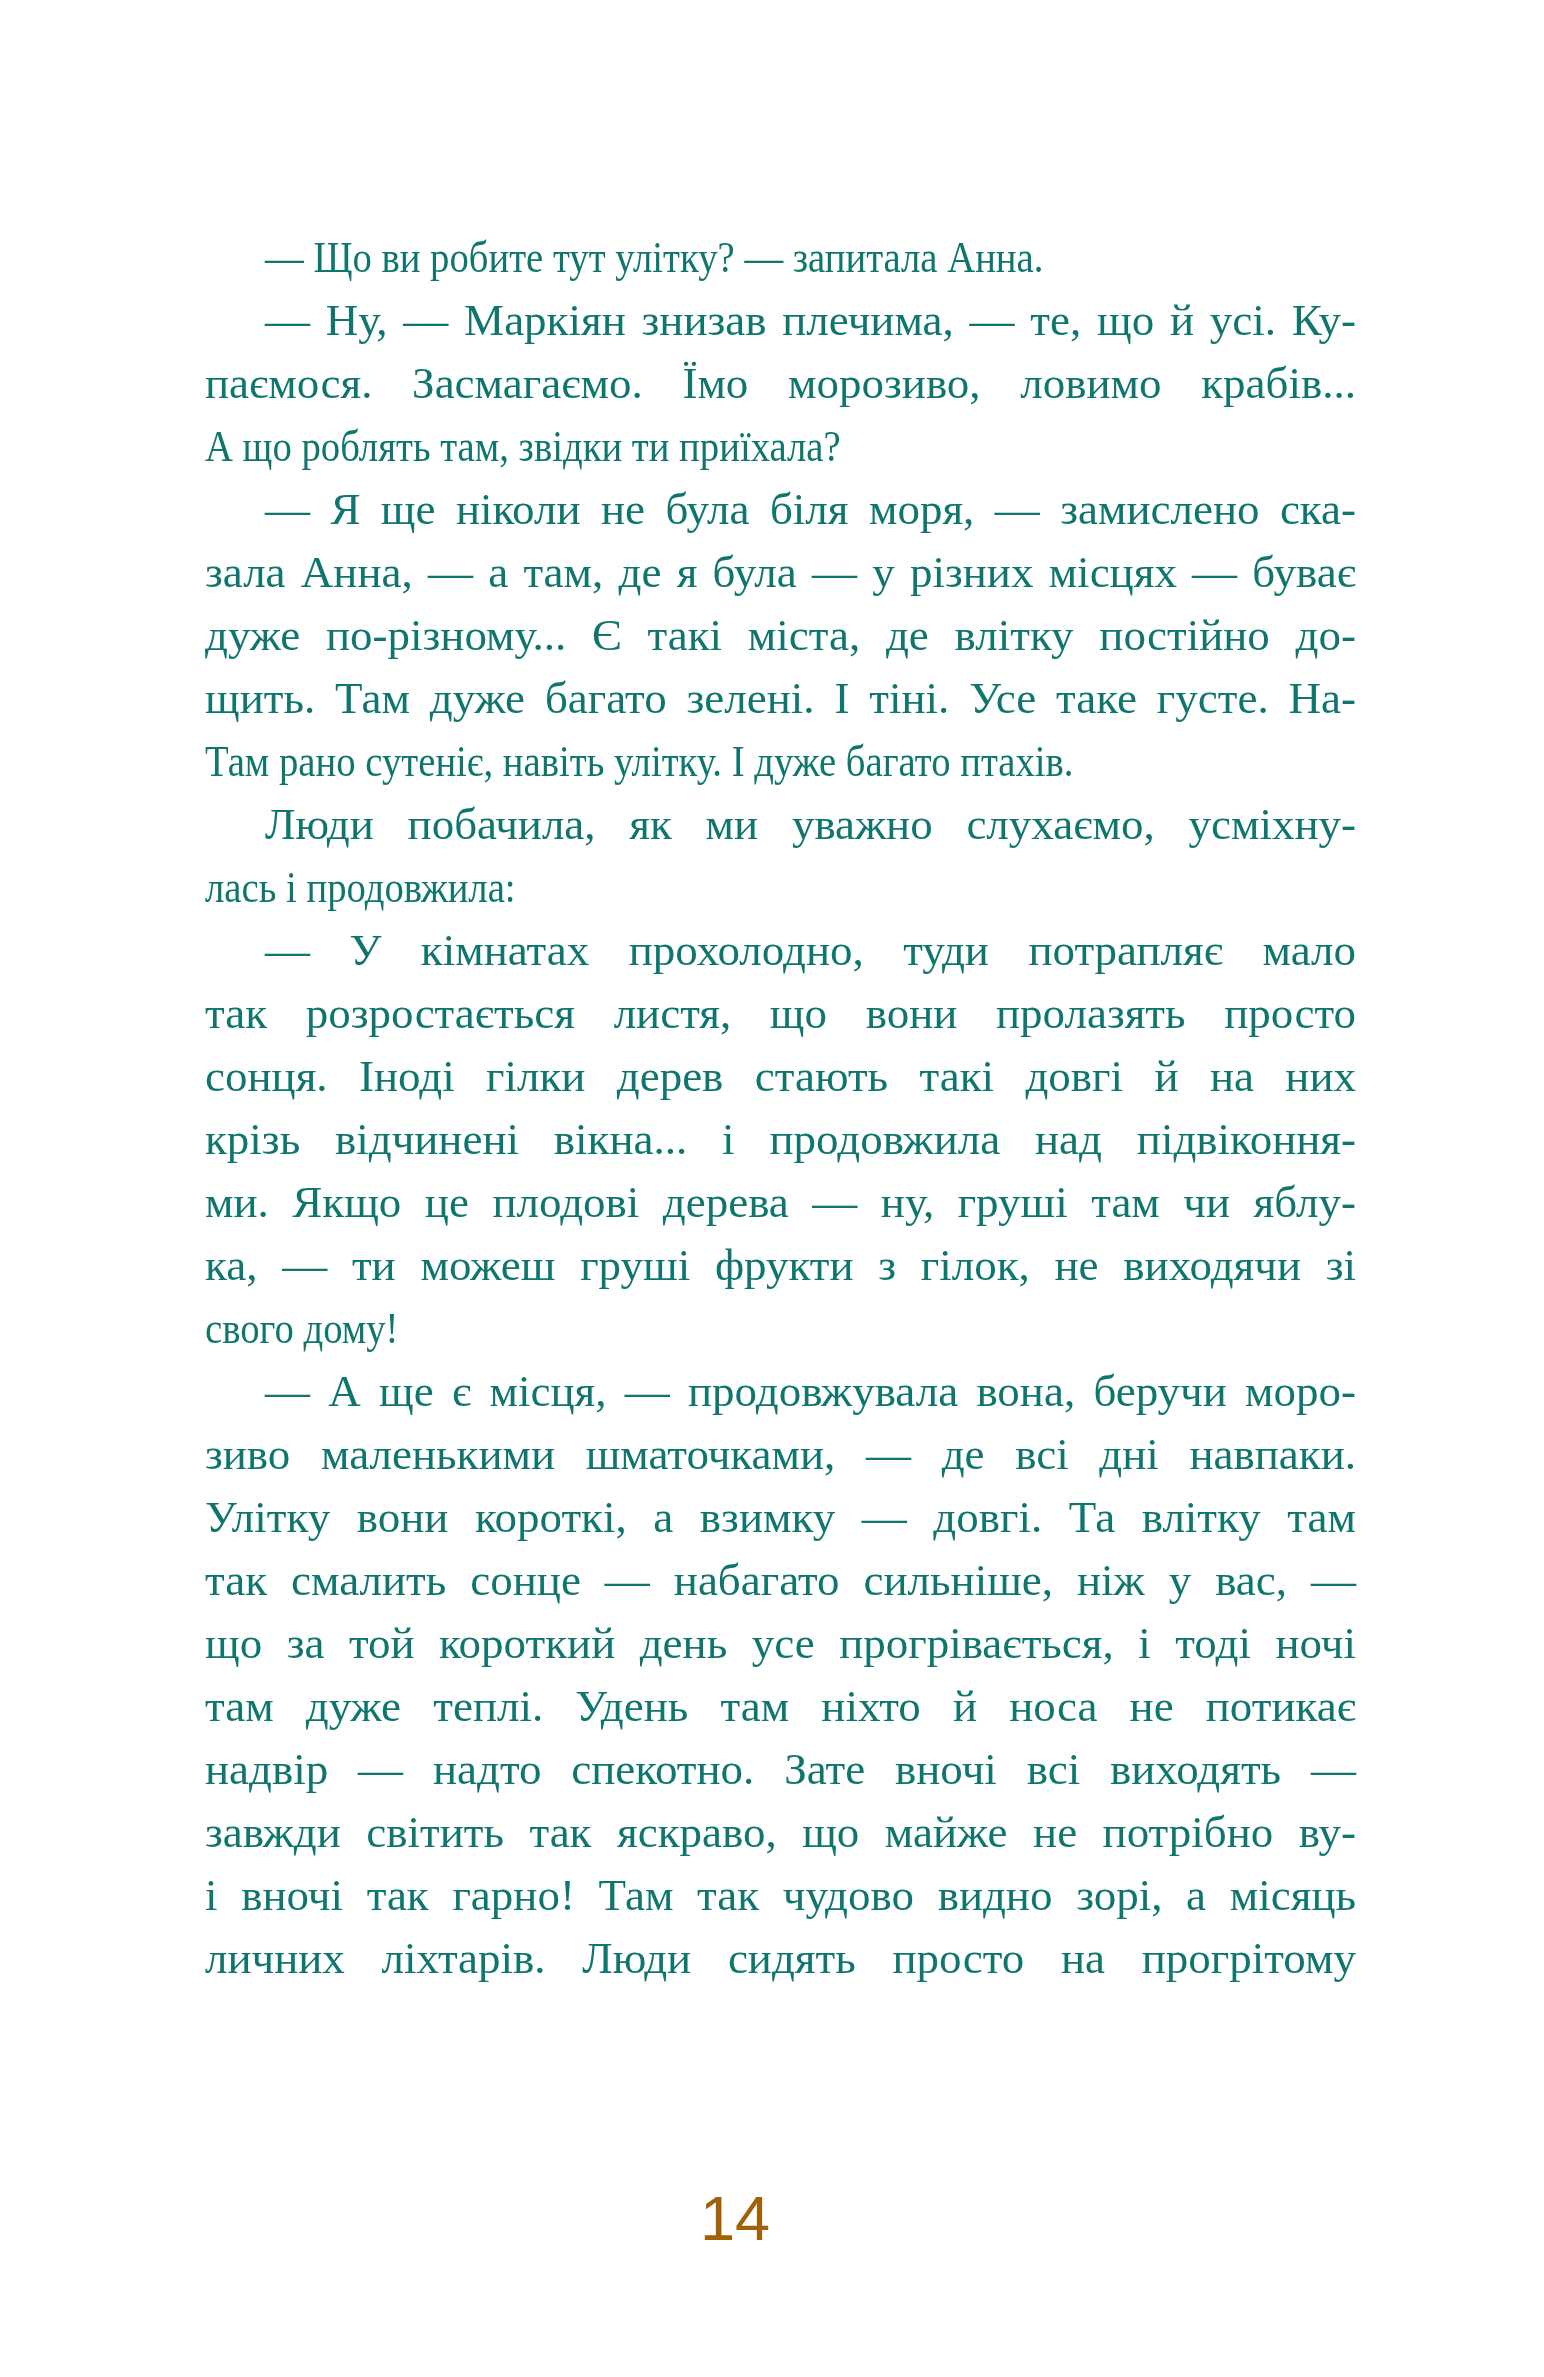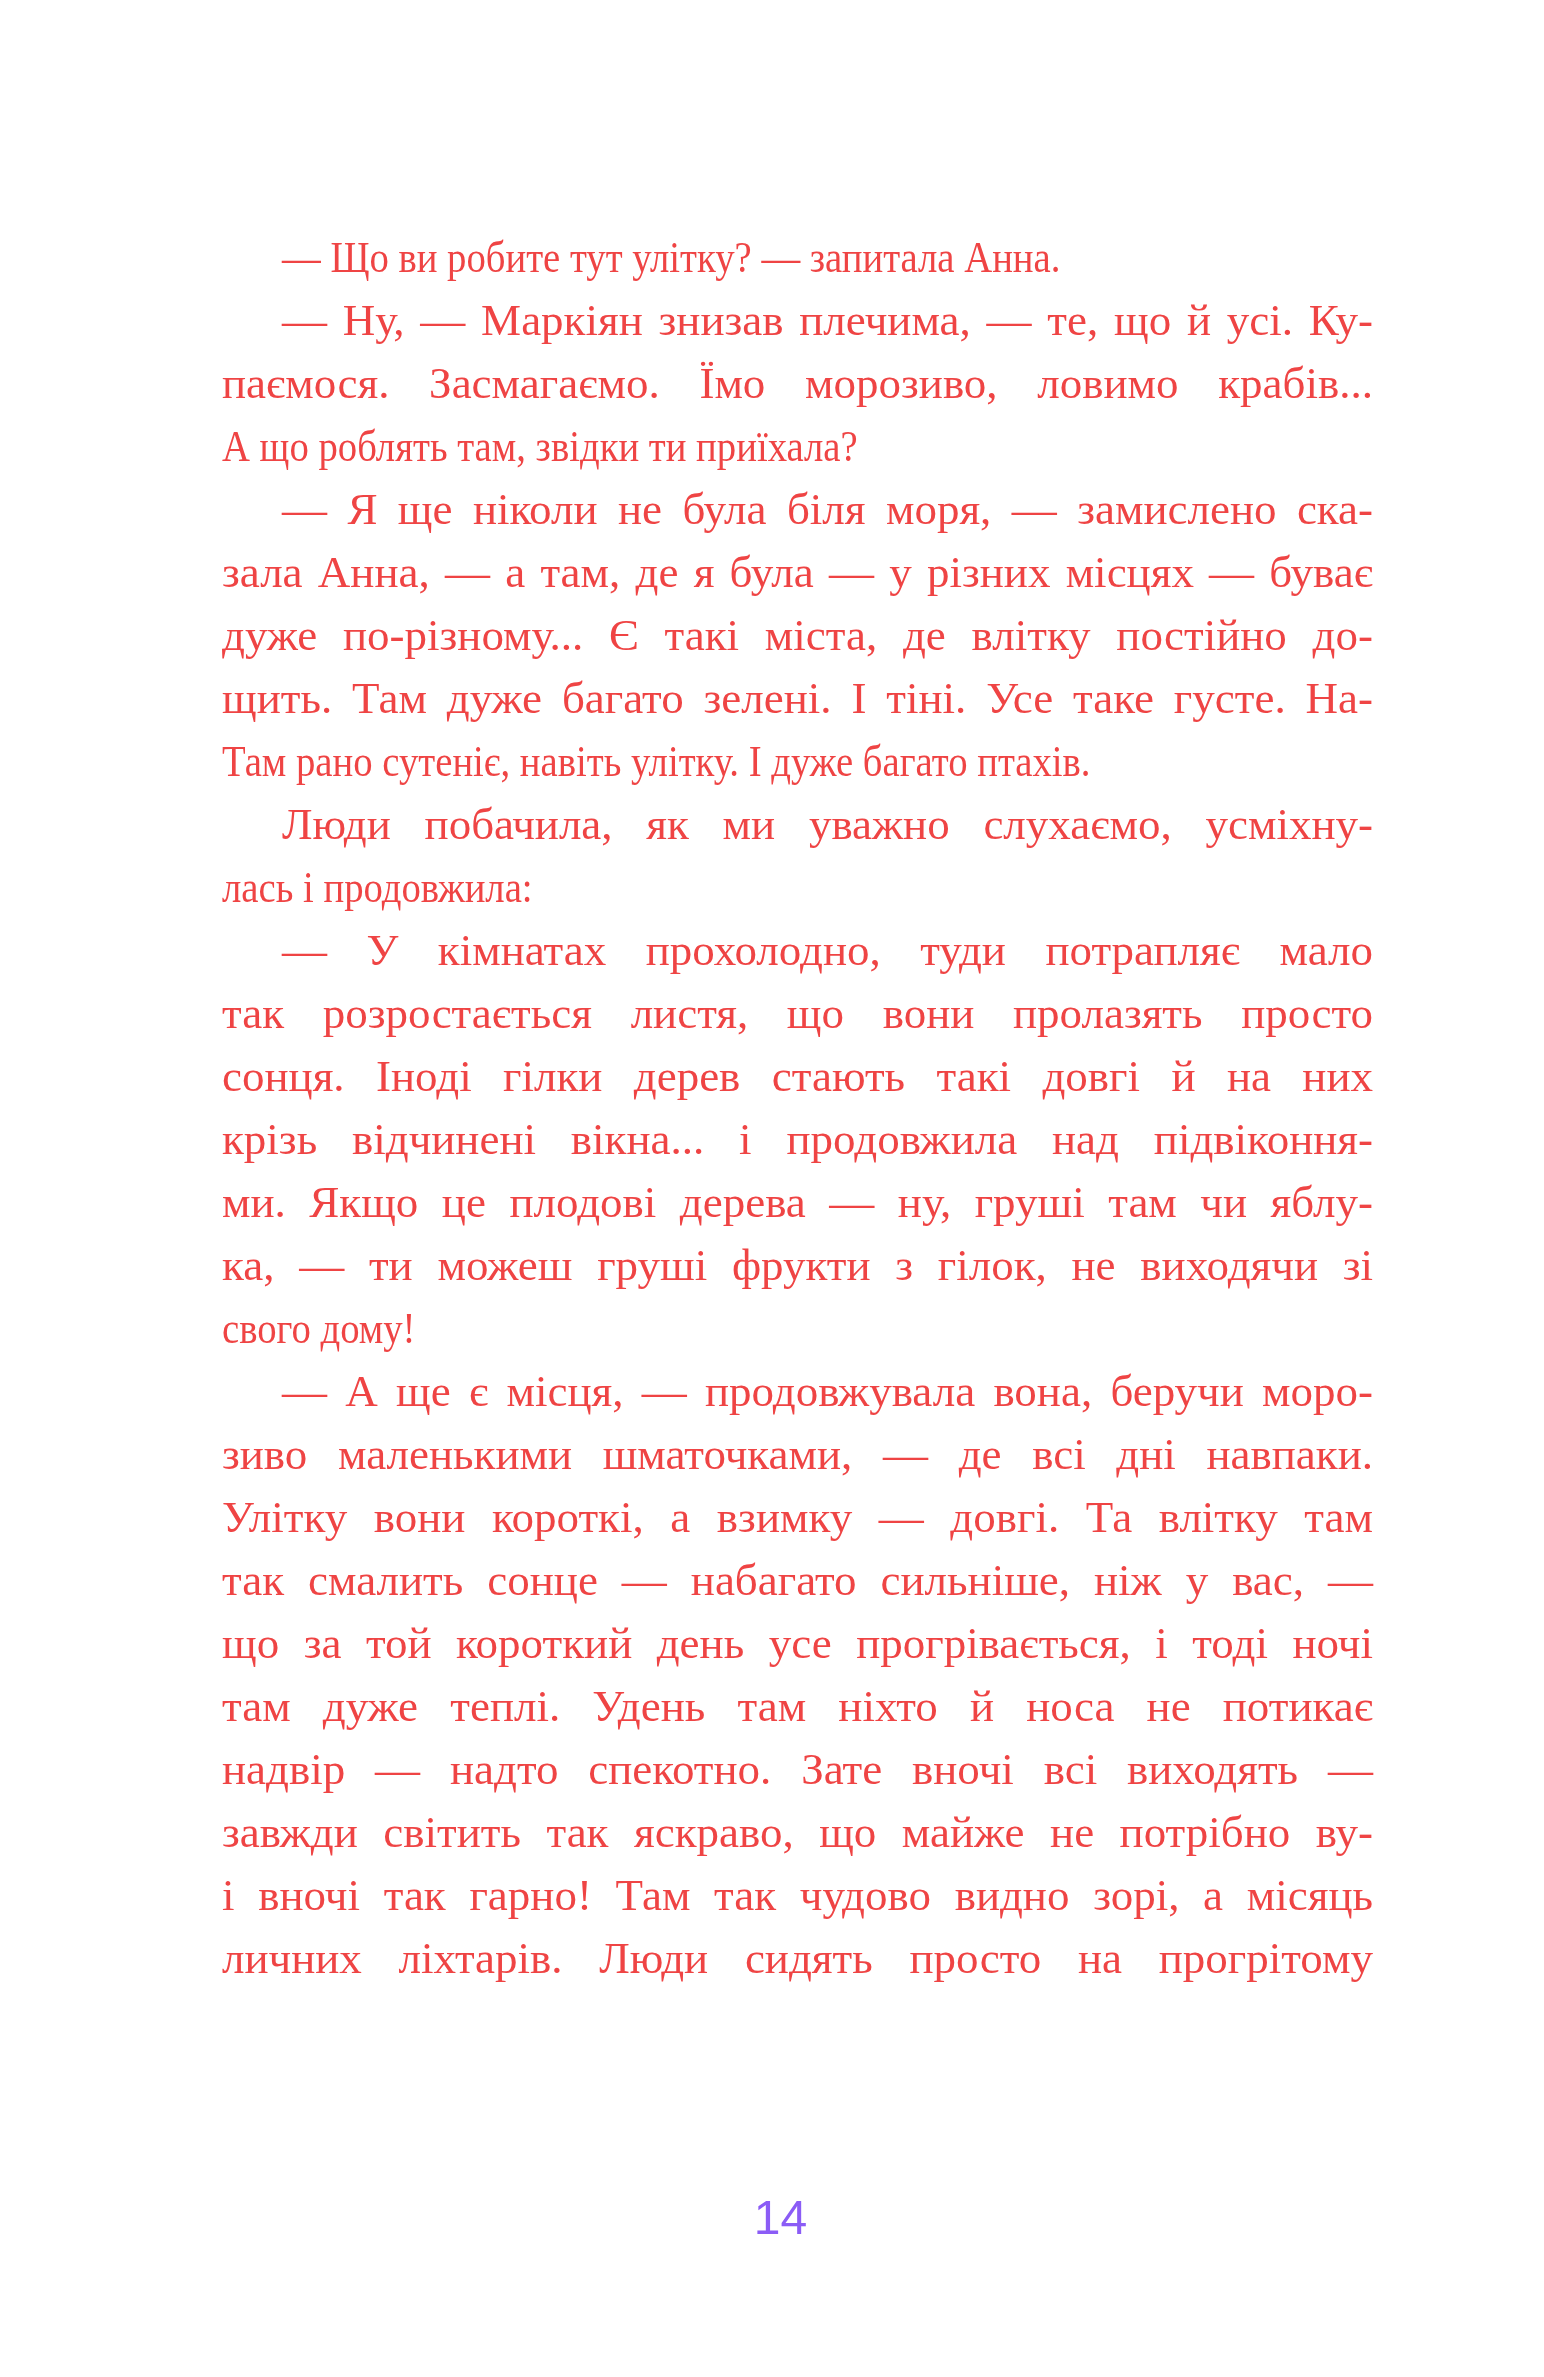--- a/index.html
+++ b/index.html
@@ -6,41 +6,39 @@
     body { width: 1545px; height: 2377px; position: relative; overflow: hidden; }
     .page { position: absolute; left: 0; top: 0; width: 1545px; height: 2377px; background: #ffffff; }
     .text-block {
       position: absolute;
       left: 205px;
       top: 226px;
       width: 1151px;
       font-family: "Liberation Serif", "DejaVu Serif", serif;
       font-size: 45px;
       line-height: 63px;
-      color: #ef4444;
-      margin-left: 17px;
+      color: #0f766e;
     }
     .line {
       display: block;
       height: 63px;
       white-space: nowrap;
       overflow: visible;
     }
     .line.justify { text-align: justify; text-align-last: justify; white-space: normal; }
     .line.indent { padding-left: 60px; }
     .page-number {
       position: absolute;
       left: 700px;
       width: 161px;
       top: 2190px;
-      text-align: center;
       font-family: "Liberation Sans", "DejaVu Sans", sans-serif;
-      font-size: 48px;
+      font-size: 63px;
       line-height: 56px;
-      color: #8b5cf6;
+      color: #a16207;
     }
   </style>
 </head>
 <body>
 
 <div class="page">
   <div class="text-block" id="text-block">
       <div class="line indent"><span style="white-space: nowrap; display: inline-block; transform-origin: 0px 50%; transform: scaleX(0.86);">— Що ви робите тут улітку? — запитала Анна.</span></div>
       <div class="line indent justify">— Ну, — Маркіян знизав плечима, — те, що й усі. Ку-</div>
       <div class="line justify">паємося. Засмагаємо. Їмо морозиво, ловимо крабів...</div>

